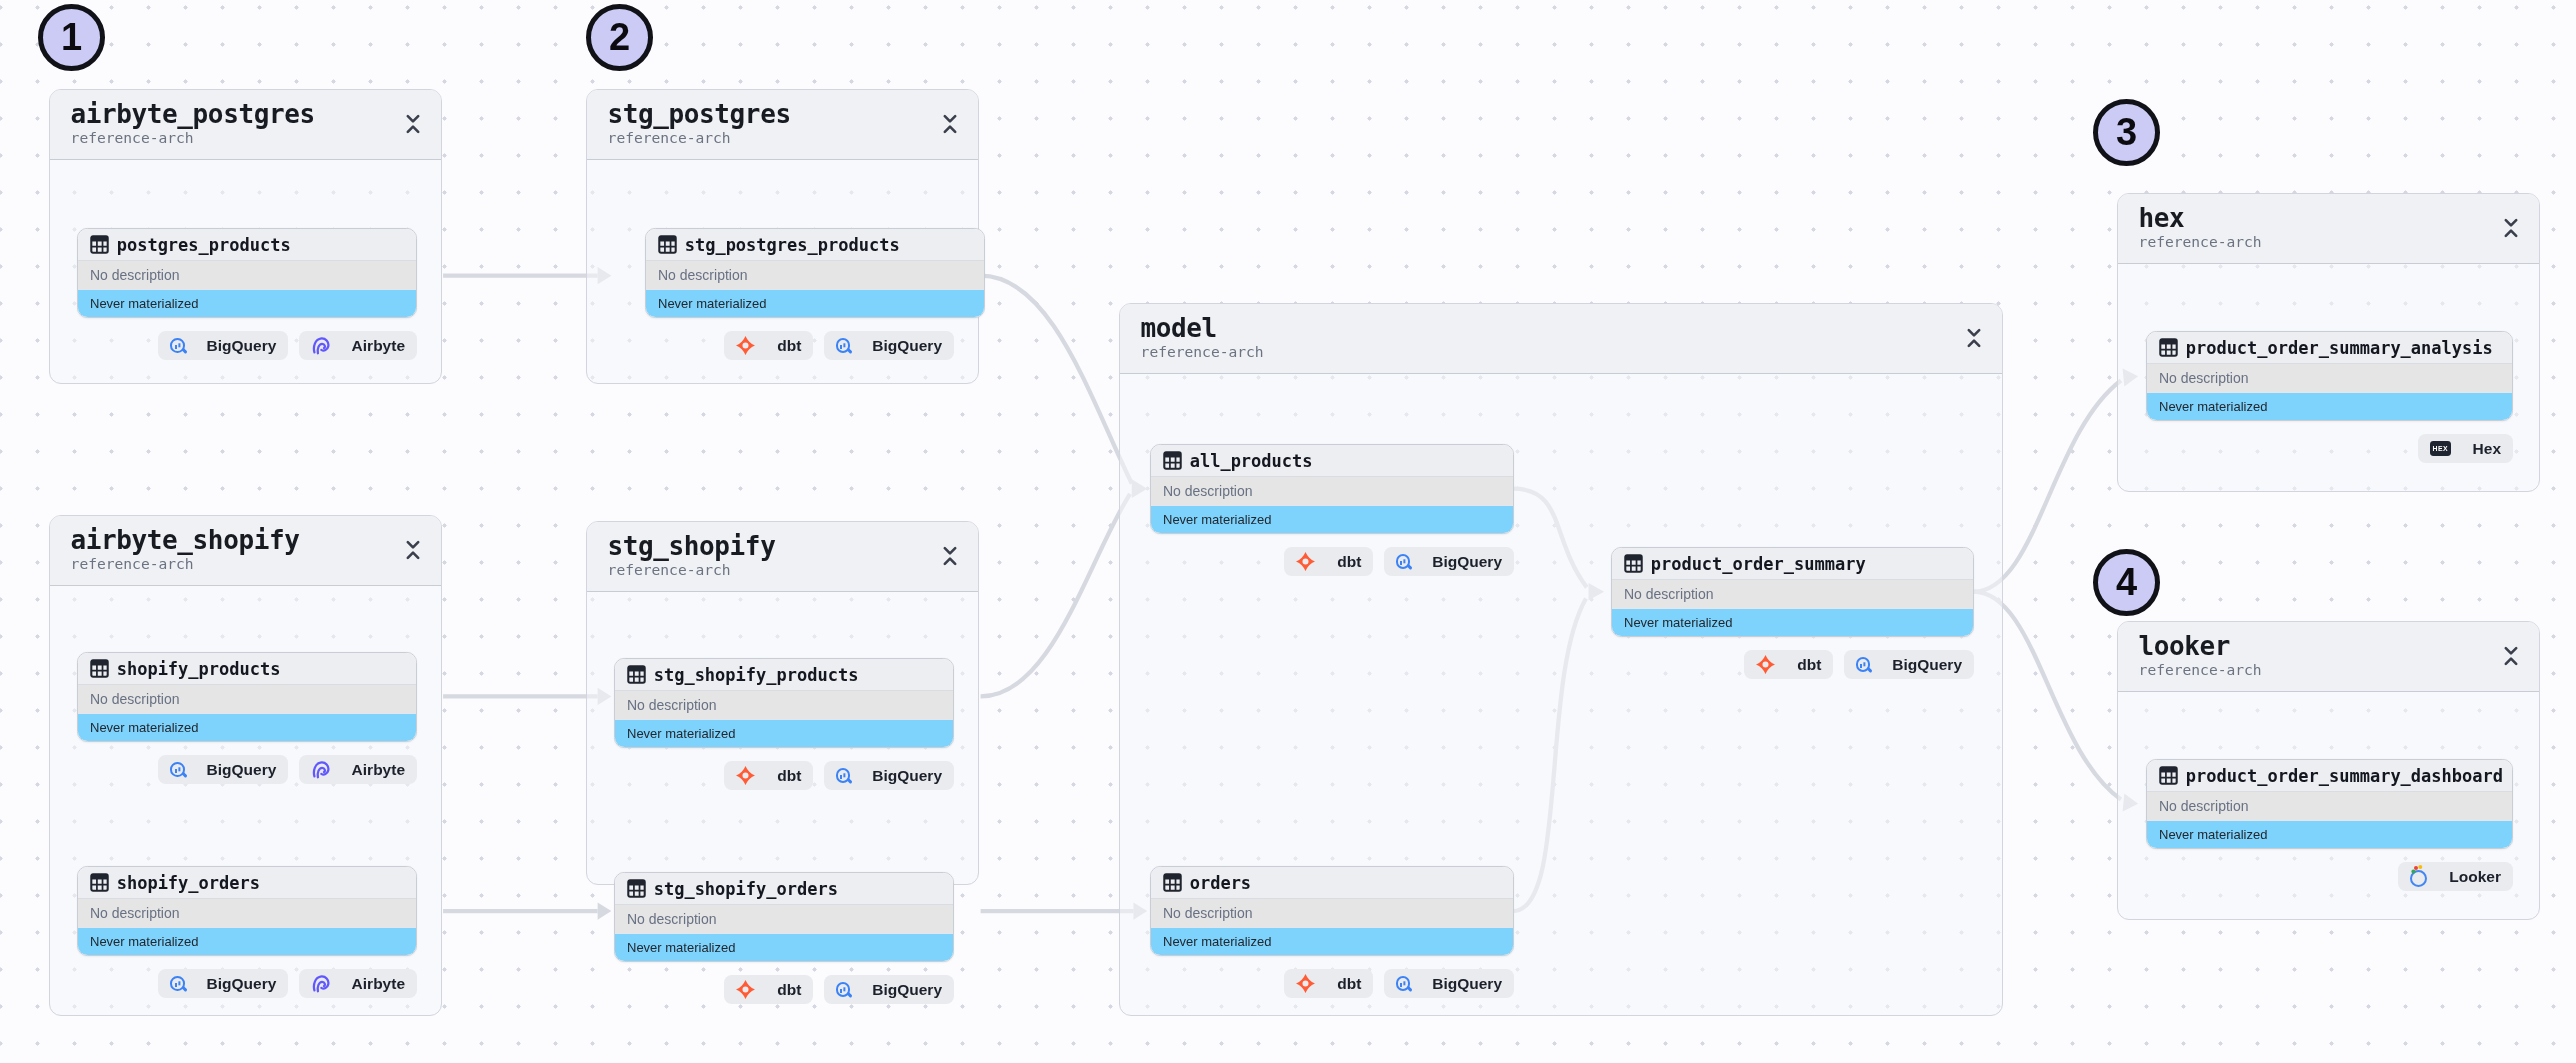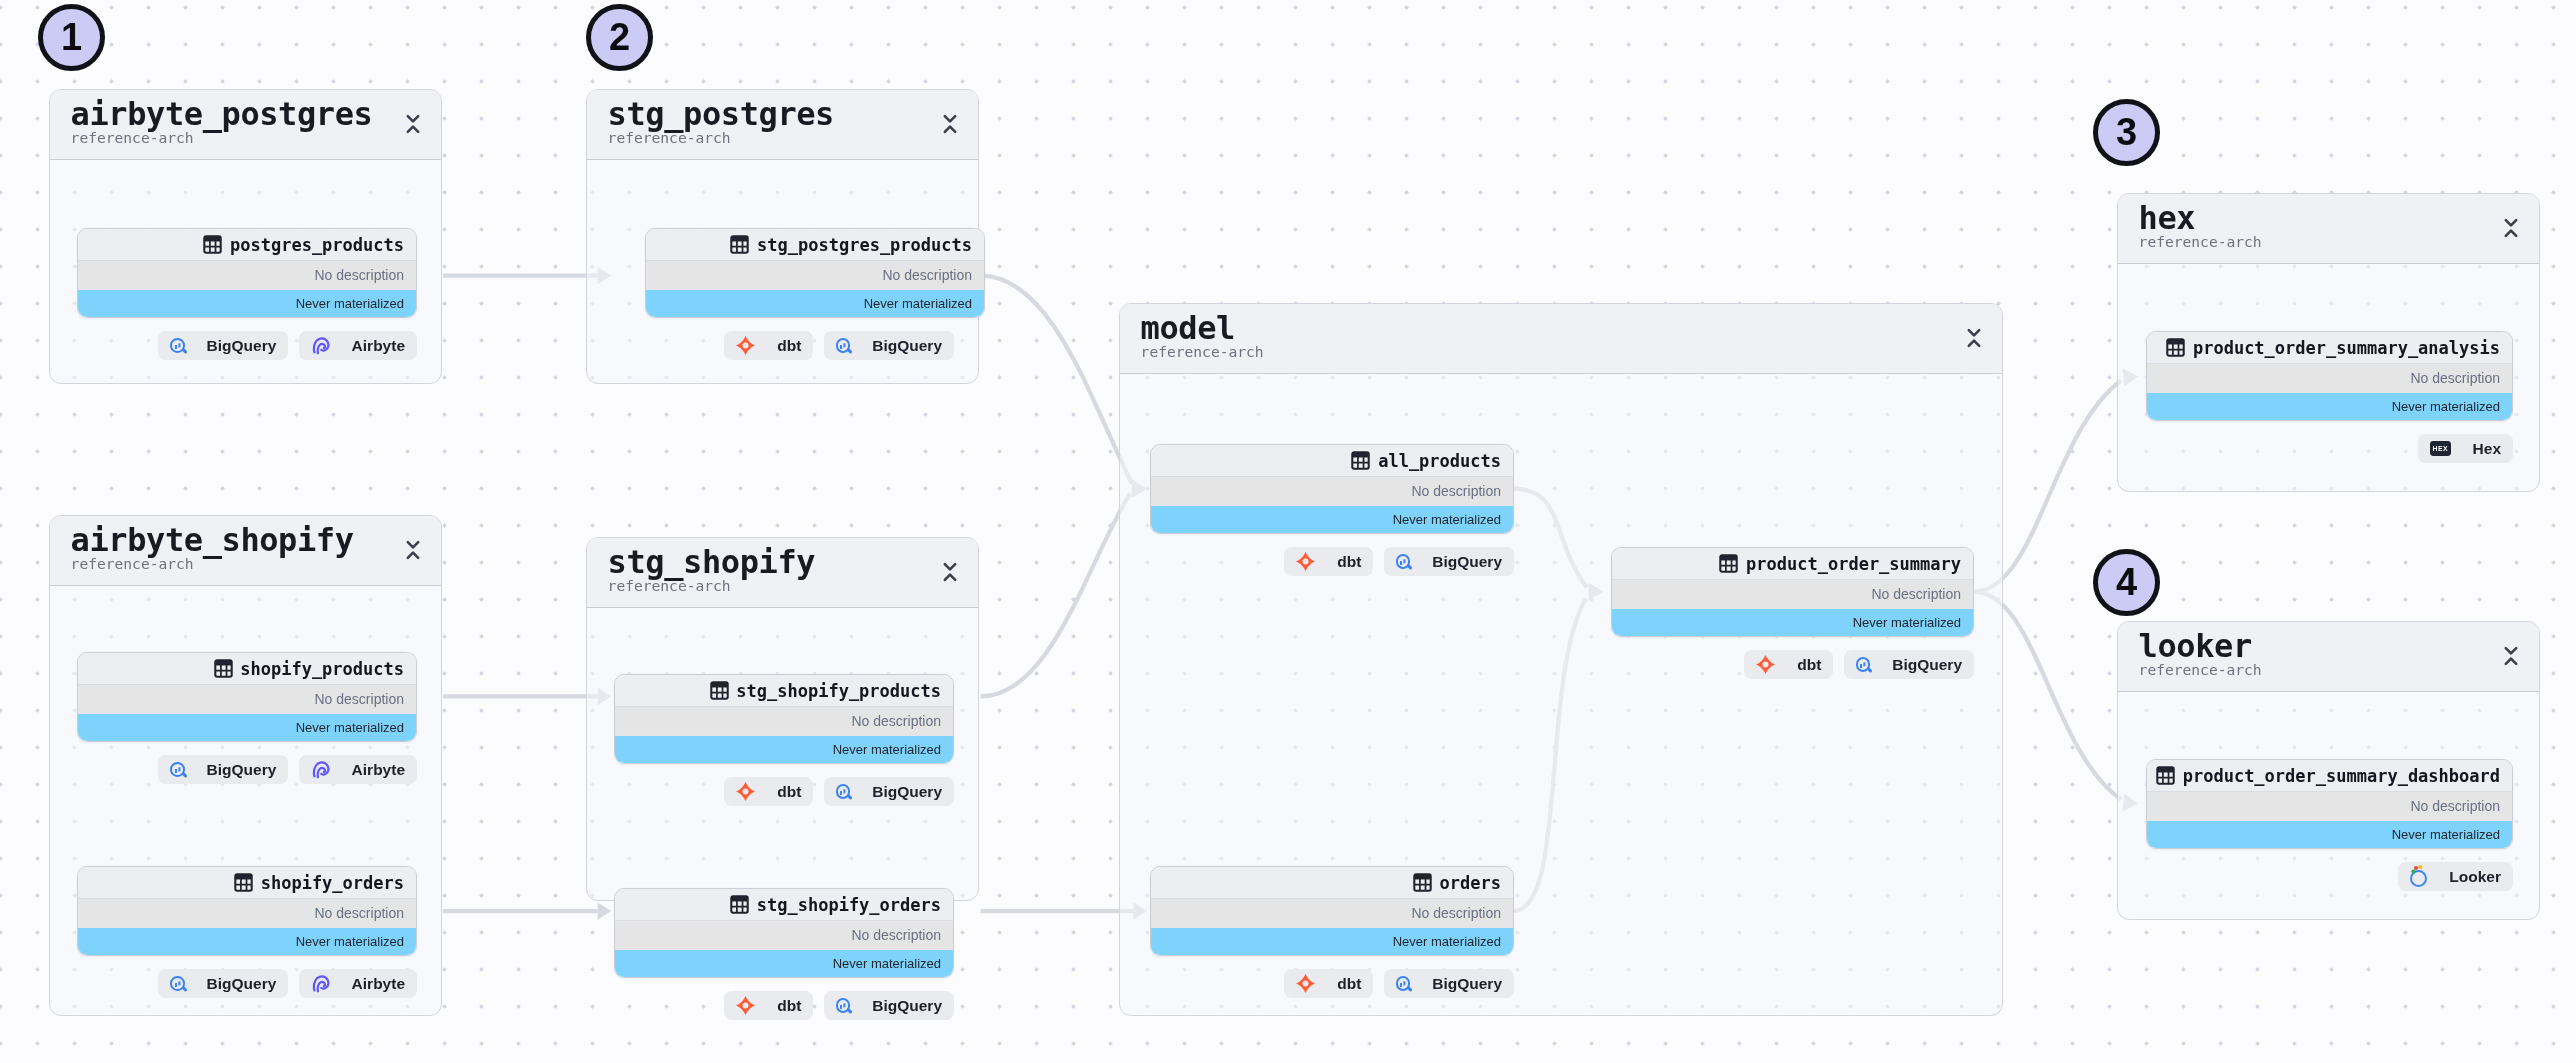--- a/index.html
+++ b/index.html
@@ -16,35 +16,35 @@
   .group{
     position:absolute;z-index:2;border:1.7px solid #d2d5dd;border-radius:12px;
     background:rgba(244,246,249,0.55);box-sizing:border-box;
   }
   .ghead{
     position:absolute;left:0;top:0;right:0;height:70px;background:#eff1f4;
     border-bottom:1.7px solid #c8ccd5;border-radius:10.3px 10.3px 0 0;box-sizing:border-box;
     padding:10.3px 17px 0 20.6px;
   }
   .gtitle{
-    font-family:"DejaVu Sans Mono",monospace;font-weight:bold;font-size:32px;
+    font-family:"DejaVu Sans Mono",monospace;font-weight:bold;font-size:26px;
     color:#181b22;letter-spacing:-0.4px;line-height:29px;white-space:nowrap;
   }
   .gsub{
     font-family:"DejaVu Sans Mono",monospace;font-size:14.6px;color:#6b7280;line-height:18px;
   }
   .collapse-btn{
     position:absolute;right:13.7px;top:20.6px;width:29px;height:29px;border:none;background:transparent;
     cursor:pointer;padding:0;
   }
   .asset{
     position:absolute;border:1.7px solid #c9cdd6;border-radius:10.3px;background:#ffffff;
     box-sizing:border-box;overflow:hidden;box-shadow:0 0.9px 1.7px rgba(30,35,48,0.06);
   }
-  .arow{box-sizing:border-box;padding:0 12px;display:flex;align-items:center;white-space:nowrap;justify-content:flex-end;}
+  .arow{box-sizing:border-box;padding:0 12px;display:flex;align-items:center;white-space:nowrap;}
   .atitle{
     height:32px;background:#eceef2;border-bottom:0.9px solid #d9dce2;gap:7.7px;
     font-family:"DejaVu Sans Mono",monospace;font-weight:bold;font-size:17px;color:#14171f;
   }
   .adesc{height:29px;border-bottom:0.9px solid #e4e6ec;font-size:14px;color:#687183;background:#e5e5e5;}
   .astat{height:27px;background:#7dd3fc;font-size:13px;color:#23272f;}
   .badges{position:absolute;display:flex;gap:10.3px;justify-content:flex-end;align-items:center;z-index:3;}
   .badge{
     height:29px;background:#e9ebef;border-radius:7.7px;display:flex;align-items:center;
     gap:22px;padding:0 12px;font-size:15.5px;font-weight:bold;color:#1c202a;
@@ -270,21 +270,21 @@
             <svg viewBox="0 0 22 22">
               <path d="M4,19 C2,12 5,4 11,3 C17,2 21,7 20,12 C19,16 15,18 12,16" fill="none" stroke="#6157ff" stroke-width="2.6" stroke-linecap="round"></path>
               <path d="M8,20 C7,15 9,9 13,9 C16,9 17,13 15,14" fill="none" stroke="#6157ff" stroke-width="2.6" stroke-linecap="round"></path>
             </svg>
           </span>
           <span>Airbyte</span>
         </span>
     </div>
   </section>
 
-  <section class="group" style="left:586px;top:537px;width:393px;height:364px;">
+  <section class="group" style="left:586px;top:521px;width:393px;height:364px;">
     <div class="ghead">
       <div class="gtitle">stg_shopify</div>
       <div class="gsub">reference-arch</div>
       <button class="collapse-btn">
         <svg width="26" height="26" viewBox="0 0 30 30">
             <polyline points="9,6 15,12 21,6" fill="none" stroke="#3a3f4b" stroke-width="3" stroke-linecap="round" stroke-linejoin="round"></polyline>
             <polyline points="9,24 15,18 21,24" fill="none" stroke="#3a3f4b" stroke-width="3" stroke-linecap="round" stroke-linejoin="round"></polyline>
           </svg>
       </button>
     </div>

